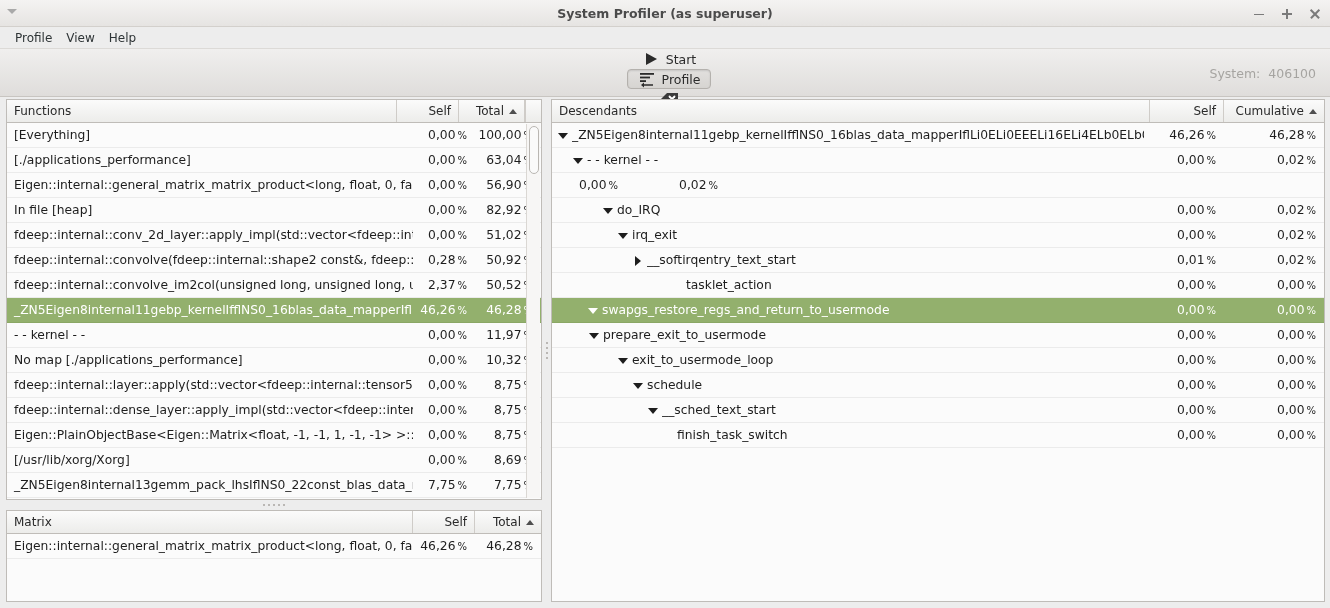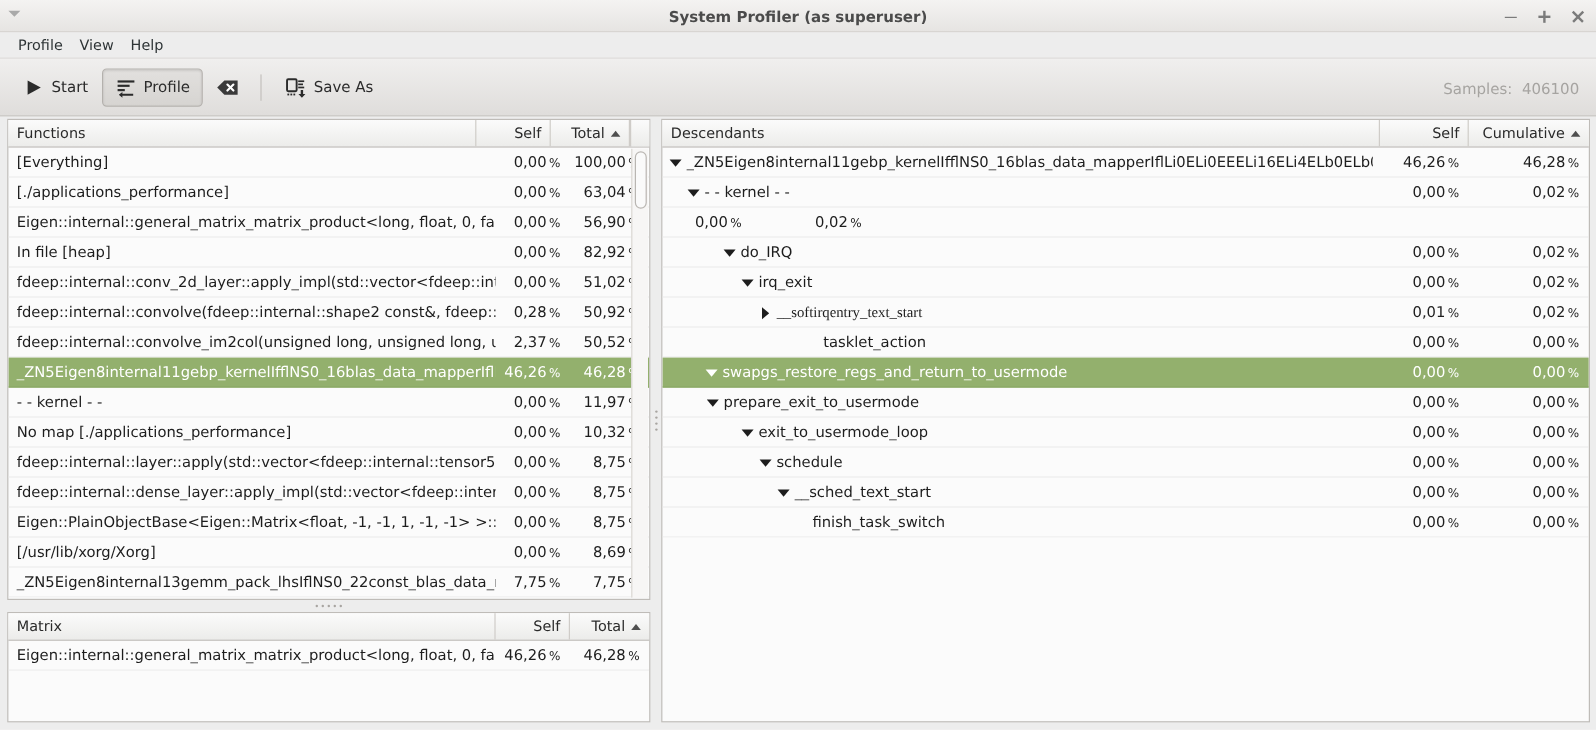--- a/index.html
+++ b/index.html
@@ -48,21 +48,21 @@
   }
   .menu-item {
     font-size: 12px; color: #2e3436; padding: 2px 7px; cursor: default; border-radius: 2px;
   }
 
   
   .toolbar {
     position: absolute; left: 0; top: 49px; width: 1330px; height: 48px;
     background: linear-gradient(to bottom, #f0efee 0%, #dfdddb 100%);
     border-bottom: 1px solid #c8c5c1;
-    display: flex; align-items: center; padding-left: 8px;
+    display: flex; align-items: center; padding-left: 8px; flex-direction: column;
   }
   .tb-btn {
     display: flex; align-items: center; gap: 6px;
     height: 32px; padding: 0 10px; border-radius: 4px;
     border: 1px solid transparent; cursor: default;
     font-size: 12.5px; color: #2b2b2b;
   }
   .tb-btn.pressed {
     background: linear-gradient(to bottom, #e2e0de 0%, #d6d4d1 100%);
     border: 1px solid #b4b1ad;
@@ -244,21 +244,21 @@
           <rect x="2.5" y="14" width="1.5" height="1.5" fill="#2b2b2b"></rect>
           <rect x="5" y="14" width="1.5" height="1.5" fill="#2b2b2b"></rect>
           <rect x="7.5" y="14" width="1.5" height="1.5" fill="#2b2b2b"></rect>
           <path d="M13.6 11 L13.6 14.4 L11.7 14.4 L14.6 17.4 L17.5 14.4 L15.6 14.4 L15.6 11 Z" fill="#2b2b2b"></path>
         </svg>
       </span>
       <span>Save As</span>
     </div>
 
     <div class="samples">
-      <span>Samples:</span>
+      <span>System:</span>
       <span class="num">406100</span>
     </div>
   </div>
 
   <div class="panel" id="functions-panel">
     <div class="col-header">
       <div class="ch-cell" style="flex:1 1 auto;">Functions</div>
       <div class="ch-cell num w-self">Self</div>
       <div class="ch-cell sorted w-total">
         <span>Total</span>
@@ -421,21 +421,21 @@
         </div>
         <div class="row">
           <div class="cell-name" style="padding-left: 64px;">
             <span class="twisty down"></span>
             <span style="overflow: hidden; white-space: nowrap;">irq_exit</span>
           </div>
           <div class="cell-num w-dself"><span>0,00</span><span class="pct-sign">%</span></div>
           <div class="cell-num w-dcum"><span>0,02</span><span class="pct-sign">%</span></div>
         </div>
         <div class="row">
-          <div class="cell-name" style="padding-left: 79px; font-family: Liberation Serif, serif;">
+          <div class="cell-name" style="padding-left: 79px;">
             <span class="twisty right"></span>
             <span style="overflow: hidden; white-space: nowrap;">__softirqentry_text_start</span>
           </div>
           <div class="cell-num w-dself"><span>0,01</span><span class="pct-sign">%</span></div>
           <div class="cell-num w-dcum"><span>0,02</span><span class="pct-sign">%</span></div>
         </div>
         <div class="row">
           <div class="cell-name" style="padding-left: 94px; gap: 24px;">
             <span class="twisty none"></span>
             <span style="overflow: hidden; white-space: nowrap;">tasklet_action</span>

